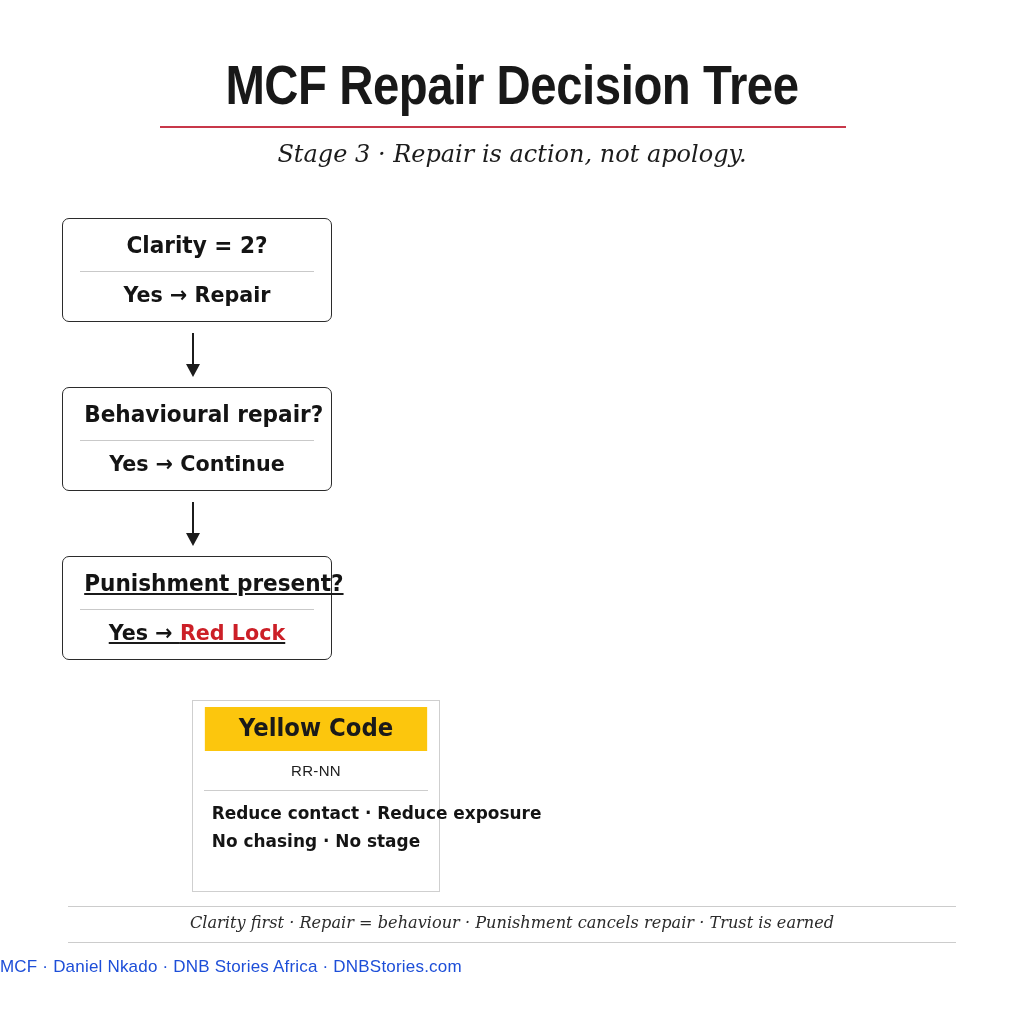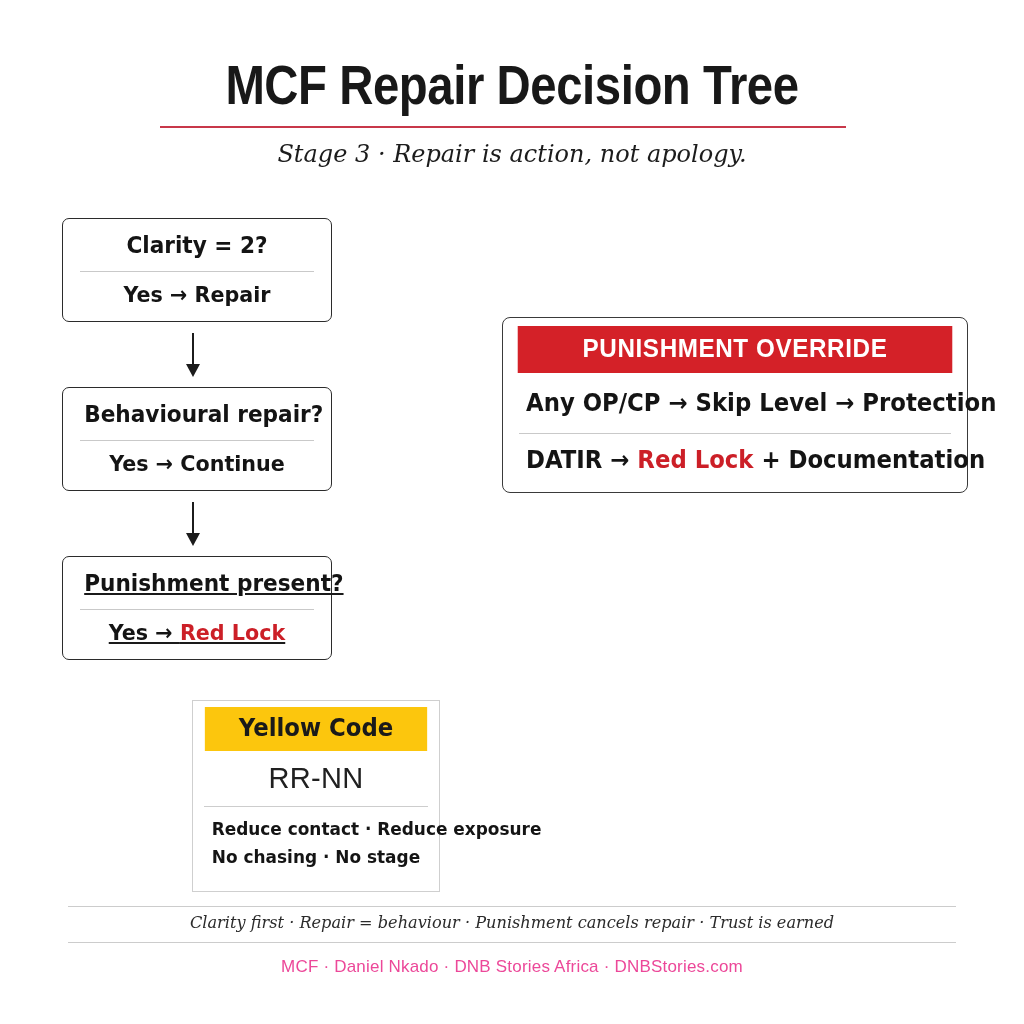--- a/index.html
+++ b/index.html
@@ -186,21 +186,21 @@
     font-size: 24px;
     padding: 7px 0 9px;
     transform: scaleX(0.95);
   }
   #card-yellow .chead { background: #FCC60D; color: #1a1a1a; }
   #card-red .chead { background: #C9232B; color: #ffffff; }
 
   .card .code {
     text-align: center;
     font-family: "Liberation Sans", sans-serif;
-    font-size: 29px;
+    font-size: 15px;
     color: #202020;
     padding: 11px 0 0;
     letter-spacing: 0.3px;
   }
   .card .csep {
     height: 1px;
     background: #cdcdcd;
     margin: 11px 5px 0;
   }
   .card .cbody {
@@ -252,24 +252,23 @@
     font-style: italic;
     font-size: 17px;
     color: #2b2b2b;
     transform: scaleX(0.95);
   }
   .credits {
     position: absolute;
     top: 957px;
     left: 0;
     width: 1024px;
-    text-align: center;
     font-family: "Liberation Sans", sans-serif;
     font-size: 17px;
-    color: #ec4899;
+    color: #1d4ed8;
     letter-spacing: 0.2px;
   }
 </style>
 </head>
 <body>
 
 <div class="stage">
 
   <div class="title">MCF Repair Decision Tree</div>
   <div class="title-rule"></div>
@@ -296,26 +295,20 @@
     <div class="shaft"></div>
     <div class="head"></div>
   </div>
 
   <div class="dbox" id="dbox3">
     <div class="q">Punishment present?</div>
     <div class="sep"></div>
     <div class="a"><span>Yes → </span><span class="lock">Red Lock</span></div>
   </div>
 
-  <div class="override">
-    <div class="bar">PUNISHMENT OVERRIDE</div>
-    <div class="line">Any OP/CP → Skip Level → Protection</div>
-    <div class="sep"></div>
-    <div class="line second"><span>DATIR → </span><span class="lock">Red Lock</span><span> + Documentation</span></div>
-  </div>
 
   <div class="card" id="card-yellow">
     <div class="chead">Yellow Code</div>
     <div class="code">RR-NN</div>
     <div class="csep"></div>
     <div class="cbody">
       <div class="crow">Reduce contact · Reduce exposure</div>
       <div class="crow">No chasing · No stage</div>
     </div>
   </div>

